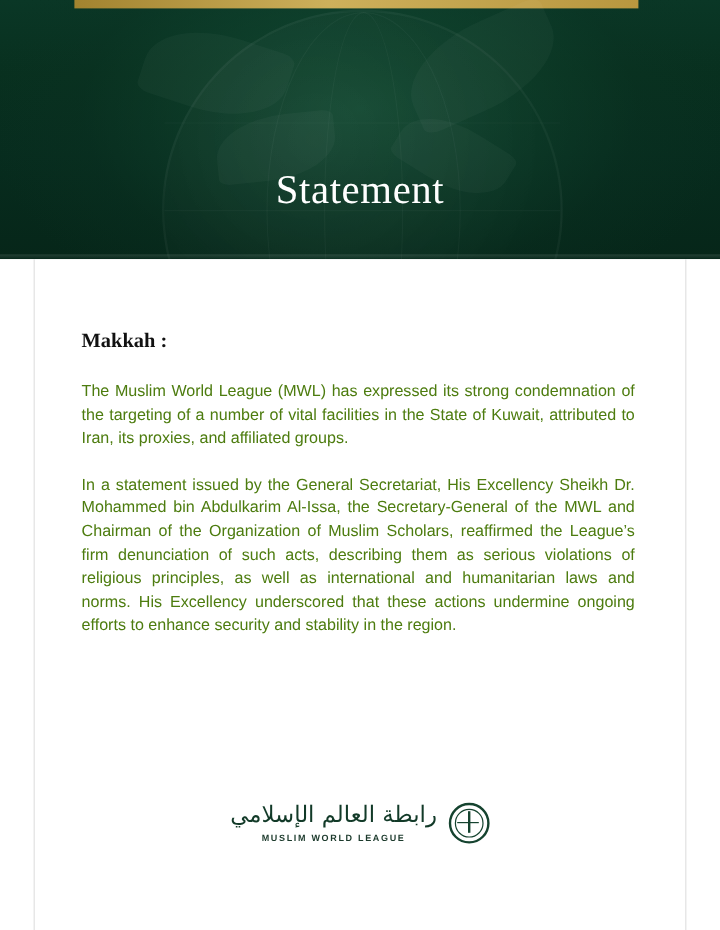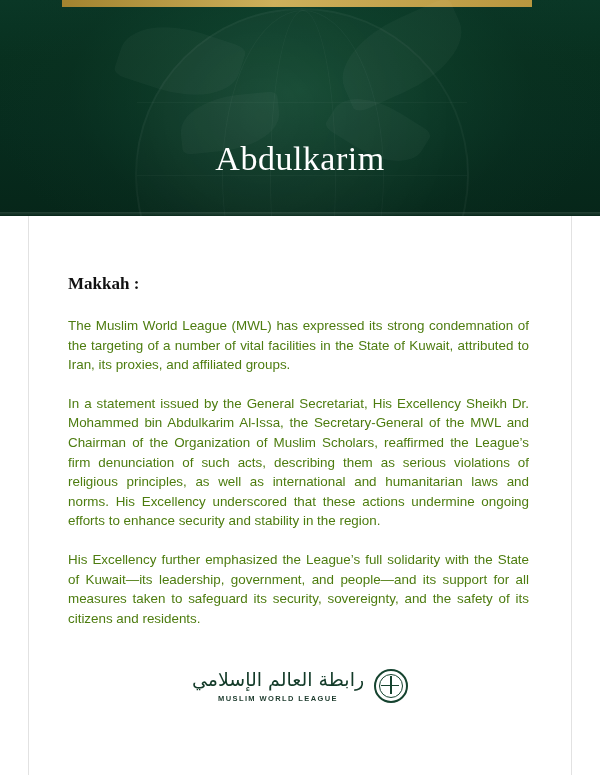--- a/index.html
+++ b/index.html
@@ -229,33 +229,32 @@
     <div class="globe">
       <div class="globe-lat l1"></div>
       <div class="globe-lat l2"></div>
 
     </div>
     <div class="leaf a"></div>
     <div class="leaf b"></div>
     <div class="leaf c"></div>
     <div class="leaf d"></div>
 
-    <div class="header-title">Abdulkarim</div>
+    <div class="header-title">Statement</div>
     <div class="header-bottom-edge"></div>
   </div>
 
   <div class="body-wrap">
     <div class="side-rule left"></div>
     <div class="side-rule right"></div>
 
     <div class="content">
       <p class="dateline">Makkah :</p>
       <p class="para">The Muslim World League (MWL) has expressed its strong condemnation of the targeting of a number of vital facilities in the State of Kuwait, attributed to Iran, its proxies, and affiliated groups.</p>
       <p class="para">In a statement issued by the General Secretariat, His Excellency Sheikh Dr. Mohammed bin Abdulkarim Al-Issa, the Secretary-General of the MWL and Chairman of the Organization of Muslim Scholars, reaffirmed the League’s firm denunciation of such acts, describing them as serious violations of religious principles, as well as international and humanitarian laws and norms. His Excellency underscored that these actions undermine ongoing efforts to enhance security and stability in the region.</p>
-      <p class="para">His Excellency further emphasized the League’s full solidarity with the State of Kuwait—its leadership, government, and people—and its support for all measures taken to safeguard its security, sovereignty, and the safety of its citizens and residents.</p>
     </div>
   </div>
 
   <div class="footer">
     <div class="logo-row">
       <div>
         <div class="logo-arabic-real">رابطة العالم الإسلامي</div>
         <div class="logo-en">MUSLIM WORLD LEAGUE</div>
       </div>
       <div class="emblem">

